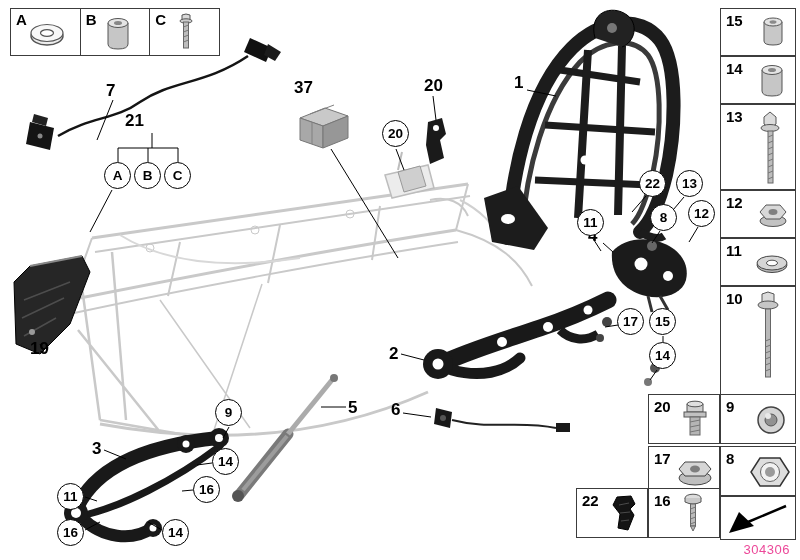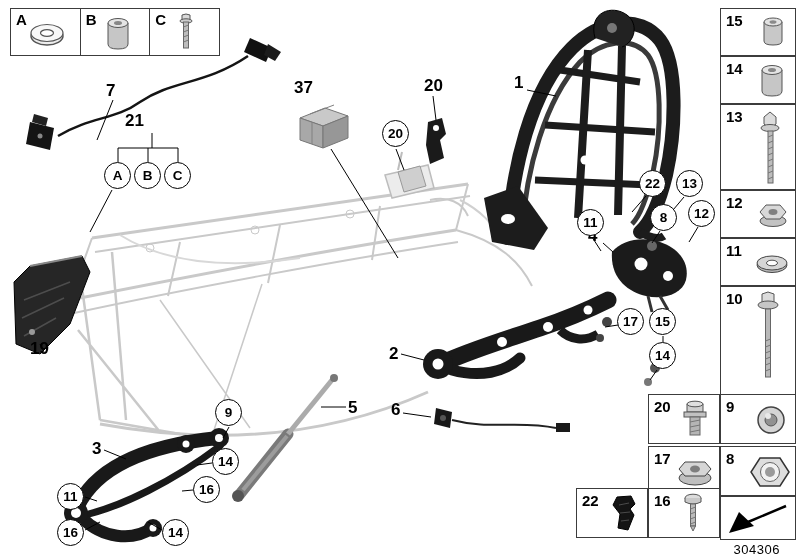--- a/index.html
+++ b/index.html
@@ -27,21 +27,21 @@
   .part-box svg { position:absolute; }
   .legend-box {
     position:absolute; left:10px; top:8px; width:210px; height:48px;
     border:1.3px solid #3c3c3c; display:flex; background:#fff; z-index:4;
   }
   .legend-cell { flex:1; position:relative; border-right:1.3px solid #3c3c3c; }
   .legend-cell:last-child { border-right:none; }
   .legend-cell .letter { position:absolute; top:2px; left:5px; font-weight:bold; font-size:15px; }
   .legend-cell svg { position:absolute; }
   .diagram-number {
-    position:absolute; right:20px; bottom:3px; font-size:13px; color:#000000;
+    position:absolute; right:10px; bottom:3px; font-size:13px; color:#ec4899;
     letter-spacing:0.5px; z-index:5;
   }
 </style>
 </head>
 <body>
 
 <svg id="illustration" width="800" height="560" viewBox="0 0 800 560">
 
   <g fill="none" stroke="#c9c9c9">
     <path d="M92,238 L468,184" stroke-width="3"></path>

